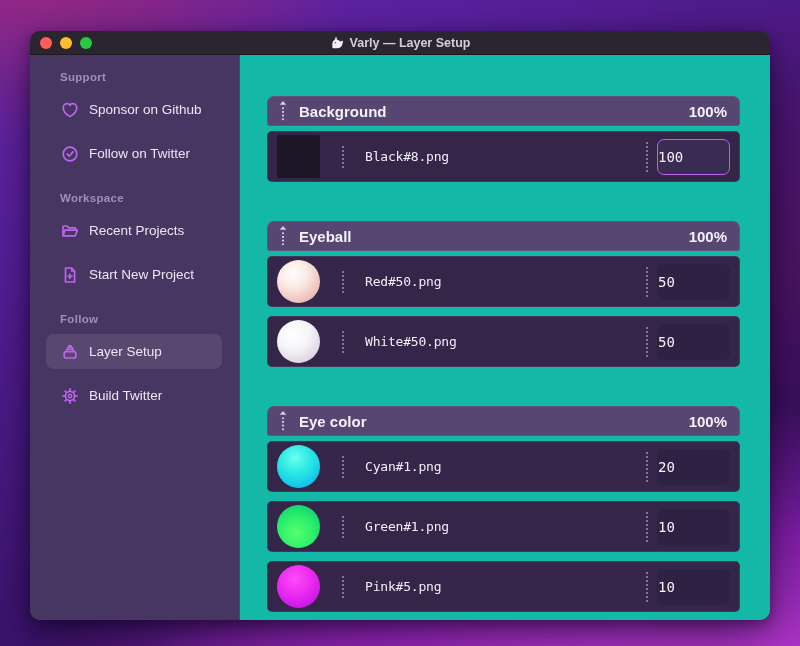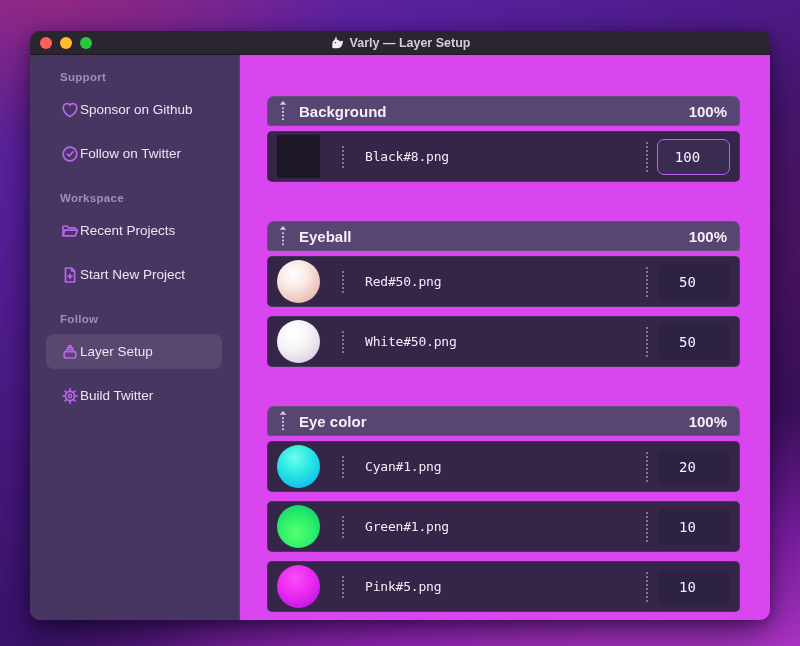--- a/index.html
+++ b/index.html
@@ -35,31 +35,31 @@
   }
   .app-icon{ display:flex; }
   
   .content{ flex:1; display:flex; min-height:0; }
   .sidebar{
     width:210px; flex:0 0 210px; background:#483662;
     border-right:1px solid rgba(255,255,255,.07);
     padding-top:16px;
   }
   .main{
-    flex:1; background:#d946ef; padding:41px 30px 5px 27px; overflow:hidden;
+    flex:1; background:#14b8a6; padding:41px 30px 5px 27px; overflow:hidden;
   }
   
   .sec-label{
     margin:21px 0 9px 30px; font-size:11.5px; font-weight:bold;
     color:#9f8fb6; letter-spacing:.3px;
   }
   .sidebar section:first-child .sec-label{ margin-top:0; }
   .side-item{
     width:176px; height:35px; margin:0 0 9px 16px; border-radius:8px;
-    display:flex; align-items:center; padding-left:14px; 
+    display:flex; align-items:center; padding-left:14px; gap:9px;
     color:#ebe6f3; font-size:13.5px; cursor:default;
   }
   .side-item.selected{ background:rgba(255,255,255,.09); }
   .side-item .icon{ width:20px; height:20px; color:#bd64ec; flex:0 0 20px; }
   
   .group{ margin-bottom:39px; }
   .group-header{
     height:30px; background:#574672; border:1px solid rgba(255,255,255,.07);
     border-radius:7px 7px 3px 3px; display:flex; align-items:center;
     padding:0 12px 0 10px; margin-bottom:5px;
@@ -86,21 +86,21 @@
   }
   .vdiv.tall{ height:30px; margin-left:0; }
   .fname{
     margin-left:21px; font-family:"DejaVu Sans Mono", monospace;
     font-size:13px; color:#f1edf7; letter-spacing:-0.2px;
   }
   .spacer{ flex:1; }
   .val{
     width:73px; height:36px; margin-left:9px; border-radius:7px;
     background:#2d2144; border:1.5px solid transparent; outline:none;
-    text-align:center; padding-right:12px;
+    text-align:left; padding-right:12px;
     font-family:"DejaVu Sans Mono", monospace; font-size:14px; color:#f6f2fb;
   }
   .val.focused{ border-color:#b464ef; background:#3a2b53; }
   .hidden-defs{ position:absolute; width:0; height:0; overflow:hidden; }
 </style>
 </head>
 <body>
 
 <svg class="hidden-defs" xmlns="http://www.w3.org/2000/svg">
   <defs>

